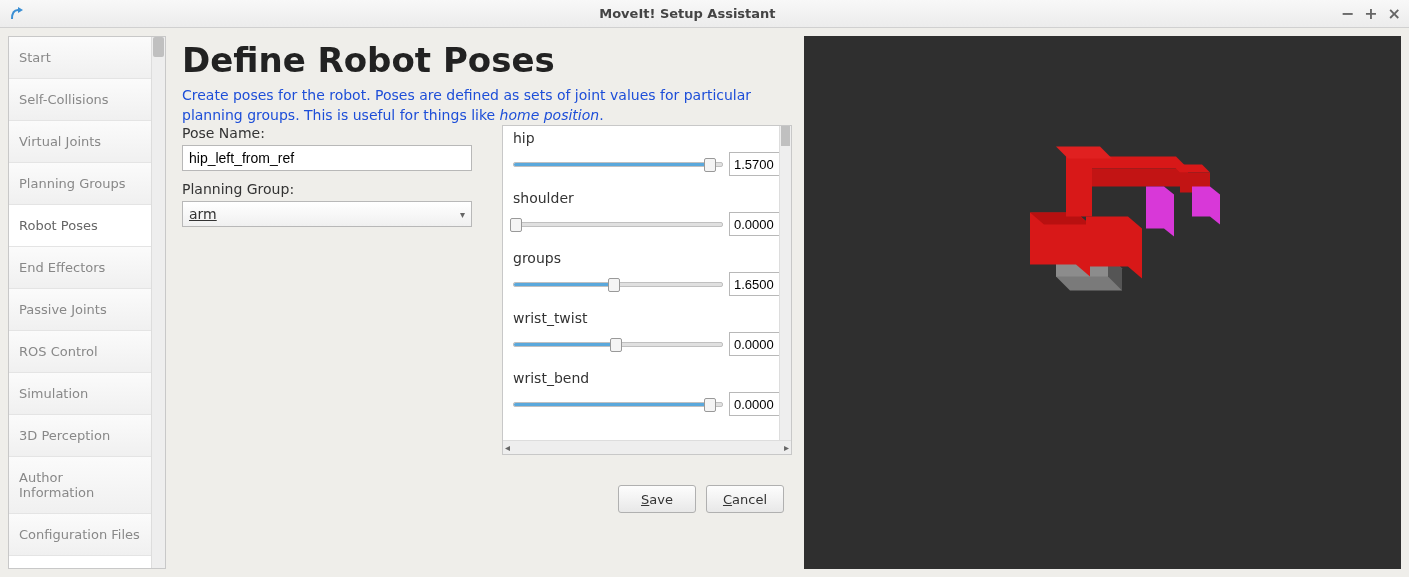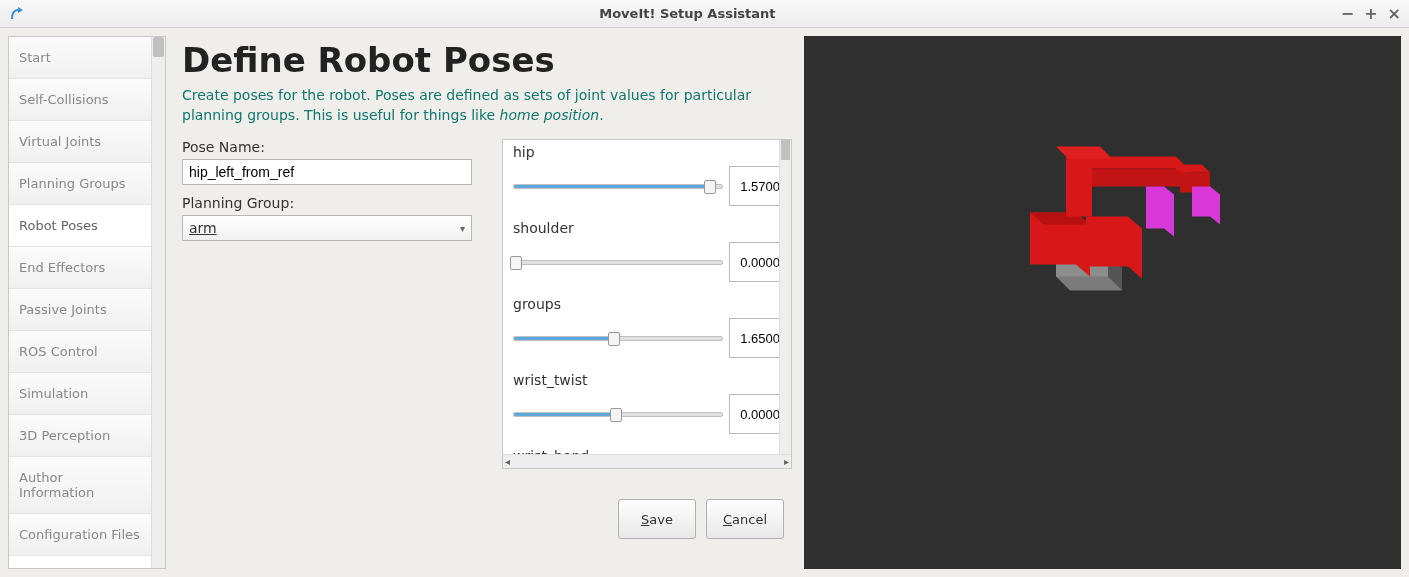--- a/index.html
+++ b/index.html
@@ -73,21 +73,21 @@
   display:flex;
   gap:10px;
 }
 .form-area {
   width: 620px;
   padding: 4px 0 0 8px;
   display:flex;
   flex-direction:column;
 }
 h1 { font-size:34px; font-weight:bold; color:#222; margin-bottom:6px; }
-.desc { font-size:14px; color:#0f766e; line-height:1.4; margin-bottom:14px; max-width:590px; }
+.desc { font-size:14px; color:#1d4ed8; line-height:1.4; max-width:590px; }
 .desc em { font-style:italic; }
 
 .form-row { display:flex; gap:30px; }
 .left-col { width:290px; }
 .label { font-size:14px; color:#333; margin-bottom:4px; }
 .text-input {
   width:100%; height:26px; border:1px solid #b8b8b8;
   padding:2px 6px; font-size:14px; background:#fff;
 }
 .select-wrap {
@@ -132,22 +132,22 @@
 .slider .fill {
   position:absolute; left:0; top:0; bottom:0;
   background:#5aa8dc; border-radius:2px 0 0 2px;
 }
 .slider .handle {
   position:absolute; width:12px; height:14px;
   background:#f4f4f4; border:1px solid #999; border-radius:2px;
   top:-5px; transform:translateX(-50%);
 }
 .value-box {
-  width:56px; height:40px; border:1px solid #b8b8b8;
-  font-size:13px; text-align:right; padding:2px 4px;
+  width:56px; height:24px; border:1px solid #b8b8b8;
+  font-size:13px; text-align:left; padding:2px 4px;
   background:#fff;
 }
 .vscroll {
   position:absolute; right:0; top:0; bottom:0; width:12px;
   background:#eee; border-left:1px solid #ddd;
 }
 .vscroll .vthumb { position:absolute; top:0; left:1px; right:1px; height:20px; background:#c0c0c0; }
 .hscroll {
   height:14px; border-top:1px solid #ddd; background:#eee;
   display:flex; align-items:center; justify-content:space-between;
@@ -155,21 +155,21 @@
 }
 
 .button-row {
   margin-top:30px;
   display:flex;
   justify-content:flex-end;
   gap:10px;
   padding-right:10px;
 }
 .btn {
-  min-width:78px; height:40px;
+  min-width:78px; height:28px;
   border:1px solid #b0b0b0; border-radius:3px;
   background:linear-gradient(#fdfdfd,#e8e8e8);
   font-size:13px; cursor:pointer;
   display:flex; align-items:center; justify-content:center;
 }
 .btn .ul { text-decoration:underline; }
 
 .viewer {
   flex:1;
   background:#2f2f2f;

